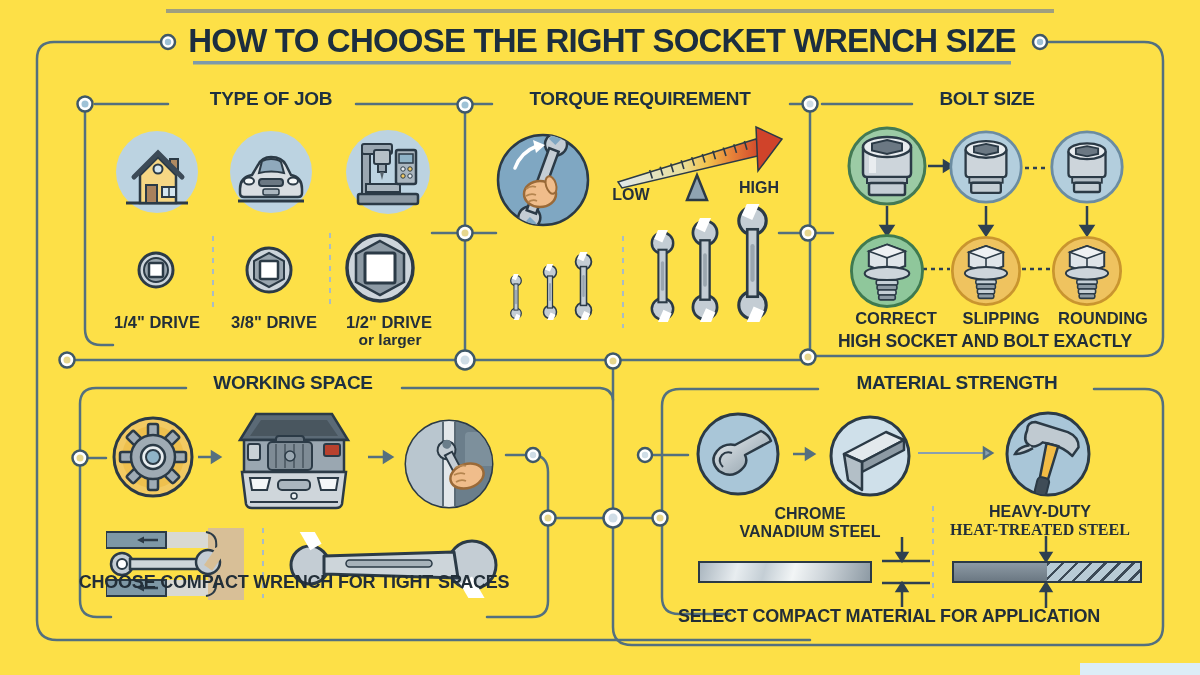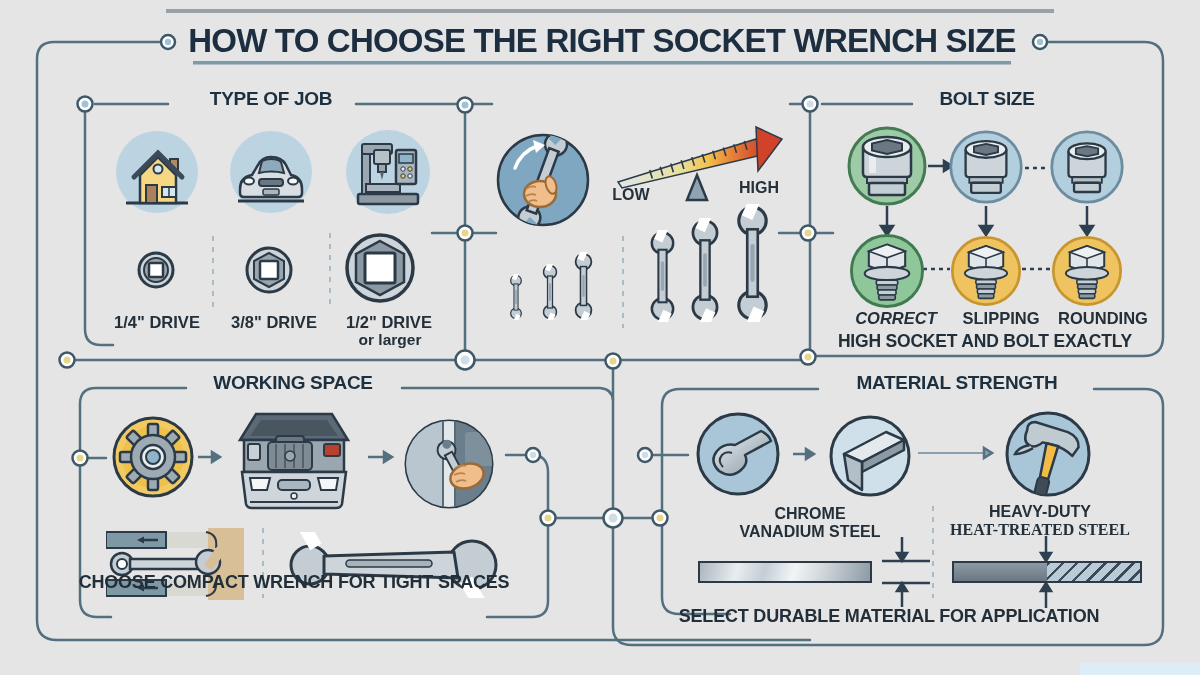--- a/index.html
+++ b/index.html
@@ -1,16 +1,16 @@
 <!DOCTYPE html>
 <html><head>
 <meta charset="utf-8">
 <style>
   html,body{margin:0;padding:0;background:#fff;}
-  #stage{position:relative;width:1200px;height:675px;background:#e5e5e5;overflow:hidden;
+  #stage{position:relative;width:1200px;height:675px;background:#fde047;overflow:hidden;
          font-family:"Liberation Sans",sans-serif;color:#1d3040;}
   .abs{position:absolute;}
   .ctr{transform:translateX(-50%);white-space:nowrap;}
   .title{font-size:33px;font-weight:700;letter-spacing:-0.8px;color:#1c2e3f;}
   .hd{font-size:19px;font-weight:700;letter-spacing:-0.3px;color:#1d3040;}
   .cap{font-size:18px;font-weight:700;letter-spacing:-0.2px;color:#222e38;}
   .lbl{font-size:16.5px;font-weight:700;color:#232f39;}
   .lbl2{font-size:15.5px;font-weight:700;color:#232f39;}
   .gauge-lbl{font-size:16px;font-weight:700;color:#25313b;}
   .mat-lbl{font-size:16px;font-weight:700;line-height:18px;text-align:left;color:#232f39;}
@@ -164,20 +164,21 @@
         <rect x="17" y="98" width="11" height="24" fill="#fff" transform="rotate(24 22 112)"></rect>
         <rect x="17" y="24" width="10" height="64" fill="#c4cdd4" stroke="#2b3a46" stroke-width="2.5"></rect>
         <rect x="20" y="38" width="4" height="36" rx="2" fill="#9aa6af"></rect>
       </symbol>
     </defs>
   </svg>
 
   <div class="abs ctr title txt" style="left:602px;top:22px;">HOW TO CHOOSE THE RIGHT SOCKET WRENCH SIZE</div>
 
   <div class="abs ctr hd txt" style="left:271px;top:88px;">TYPE OF JOB</div>
+  <div class="abs ctr hd txt" style="left:640px;top:88px;">TORQUE REQUIREMENT</div>
   <div class="abs ctr hd txt" style="left:987px;top:88px;">BOLT SIZE</div>
   <div class="abs ctr hd txt" style="left:293px;top:372px;">WORKING SPACE</div>
   <div class="abs ctr hd txt" style="left:957px;top:372px;">MATERIAL STRENGTH</div>
 
   <svg class="abs icon" style="left:114px;top:129px;" width="86" height="86" viewBox="0 0 86 86">
     <circle cx="43" cy="43" r="41" fill="#bcd3e1"></circle>
     <line x1="12" y1="74" x2="74" y2="74" stroke="#2b3a46" stroke-width="3"></line>
     <rect x="56" y="30" width="8" height="13" fill="#b08a62" stroke="#2b3a46" stroke-width="2"></rect>
     <path d="M26,74 V46 L44,28 L62,46 V74 Z" fill="#f6d784" stroke="#2b3a46" stroke-width="2.5"></path>
     <path d="M20,48 L44,24 L68,48" stroke="#3c4a57" stroke-width="5" fill="none" stroke-linecap="round"></path>
@@ -352,21 +353,21 @@
     <polygon points="46,14 68,22 68,40 46,48 24,40 24,22" fill="#dfe5e9" stroke="#2b3a46" stroke-width="2.5"></polygon>
     <polygon points="46,14 68,22 46,30 24,22" fill="#eef1f3" stroke="#2b3a46" stroke-width="2"></polygon>
     <line x1="46" y1="30" x2="46" y2="48" stroke="#2b3a46" stroke-width="2"></line>
     <ellipse cx="46" cy="49" rx="27" ry="8" fill="#cdd5db" stroke="#2b3a46" stroke-width="2.5"></ellipse>
     <rect x="33" y="57" width="26" height="6" rx="2" fill="#c4ced5" stroke="#2b3a46" stroke-width="2"></rect>
     <rect x="34" y="63" width="24" height="6" rx="2" fill="#8d9aa4" stroke="#2b3a46" stroke-width="2"></rect>
     <rect x="35" y="69" width="22" height="6" rx="2" fill="#c4ced5" stroke="#2b3a46" stroke-width="2"></rect>
     <rect x="36" y="75" width="20" height="6" rx="2" fill="#8d9aa4" stroke="#2b3a46" stroke-width="2"></rect>
   </svg>
 
-  <div class="abs ctr lbl txt" style="left:896px;top:309px;font-style:italic;">CORRECT</div>
+  <div class="abs ctr lbl txt" style="left:896px;top:309px;">CORRECT</div>
   <div class="abs ctr lbl txt" style="left:1001px;top:309px;">SLIPPING</div>
   <div class="abs ctr lbl txt" style="left:1103px;top:309px;">ROUNDING</div>
   <div class="abs ctr cap txt" style="left:985px;top:331px;font-size:17.5px;">HIGH SOCKET AND BOLT EXACTLY</div>
 
   <svg class="abs icon" style="left:112px;top:416px;" width="82" height="82" viewBox="0 0 82 82">
     <circle cx="41" cy="41" r="39" fill="#f2ca62" stroke="#2b3a46" stroke-width="3"></circle>
     <circle cx="41" cy="41" r="31" fill="#eec04e"></circle>
     <g fill="#9fabb4" stroke="#2b3a46" stroke-width="2.5">
       <rect x="36" y="8" width="10" height="14" rx="2"></rect>
       <rect x="36" y="8" width="10" height="14" rx="2" transform="rotate(45 41 41)"></rect>
@@ -509,15 +510,15 @@
   <div class="abs ctr mat-lbl txt" style="left:1040px;top:503px;">HEAVY-DUTY</div>
   <div class="abs ctr mat-lbl txt" style="left:1040px;top:521px;font-family:Liberation Serif, serif;">HEAT-TREATED STEEL</div>
 
   <div class="abs bar icon" style="left:698px;top:561px;width:174px;height:22px;
        background:linear-gradient(105deg,#aab6bf 0%,#e8edf0 22%,#c4ced5 38%,#f2f5f6 55%,#cfd6db 72%,#8d9aa4 100%);"></div>
   <div class="abs bar icon" style="left:952px;top:561px;width:190px;height:22px;background:#fff;">
     <div style="position:absolute;left:0;top:0;width:50%;height:100%;background:linear-gradient(180deg,#8d9aa4,#6b7883);"></div>
     <div style="position:absolute;right:0;top:0;width:50%;height:100%;background:repeating-linear-gradient(135deg,#3c4a57 0 2.5px,#b8cbd6 2.5px 10px);"></div>
   </div>
 
-  <div class="abs ctr cap txt" style="left:889px;top:606px;">SELECT DURABLE MATERIAL FOR APPLICATION</div>
+  <div class="abs ctr cap txt" style="left:889px;top:606px;">SELECT COMPACT MATERIAL FOR APPLICATION</div>
 
 </div>
 
 </body></html>

